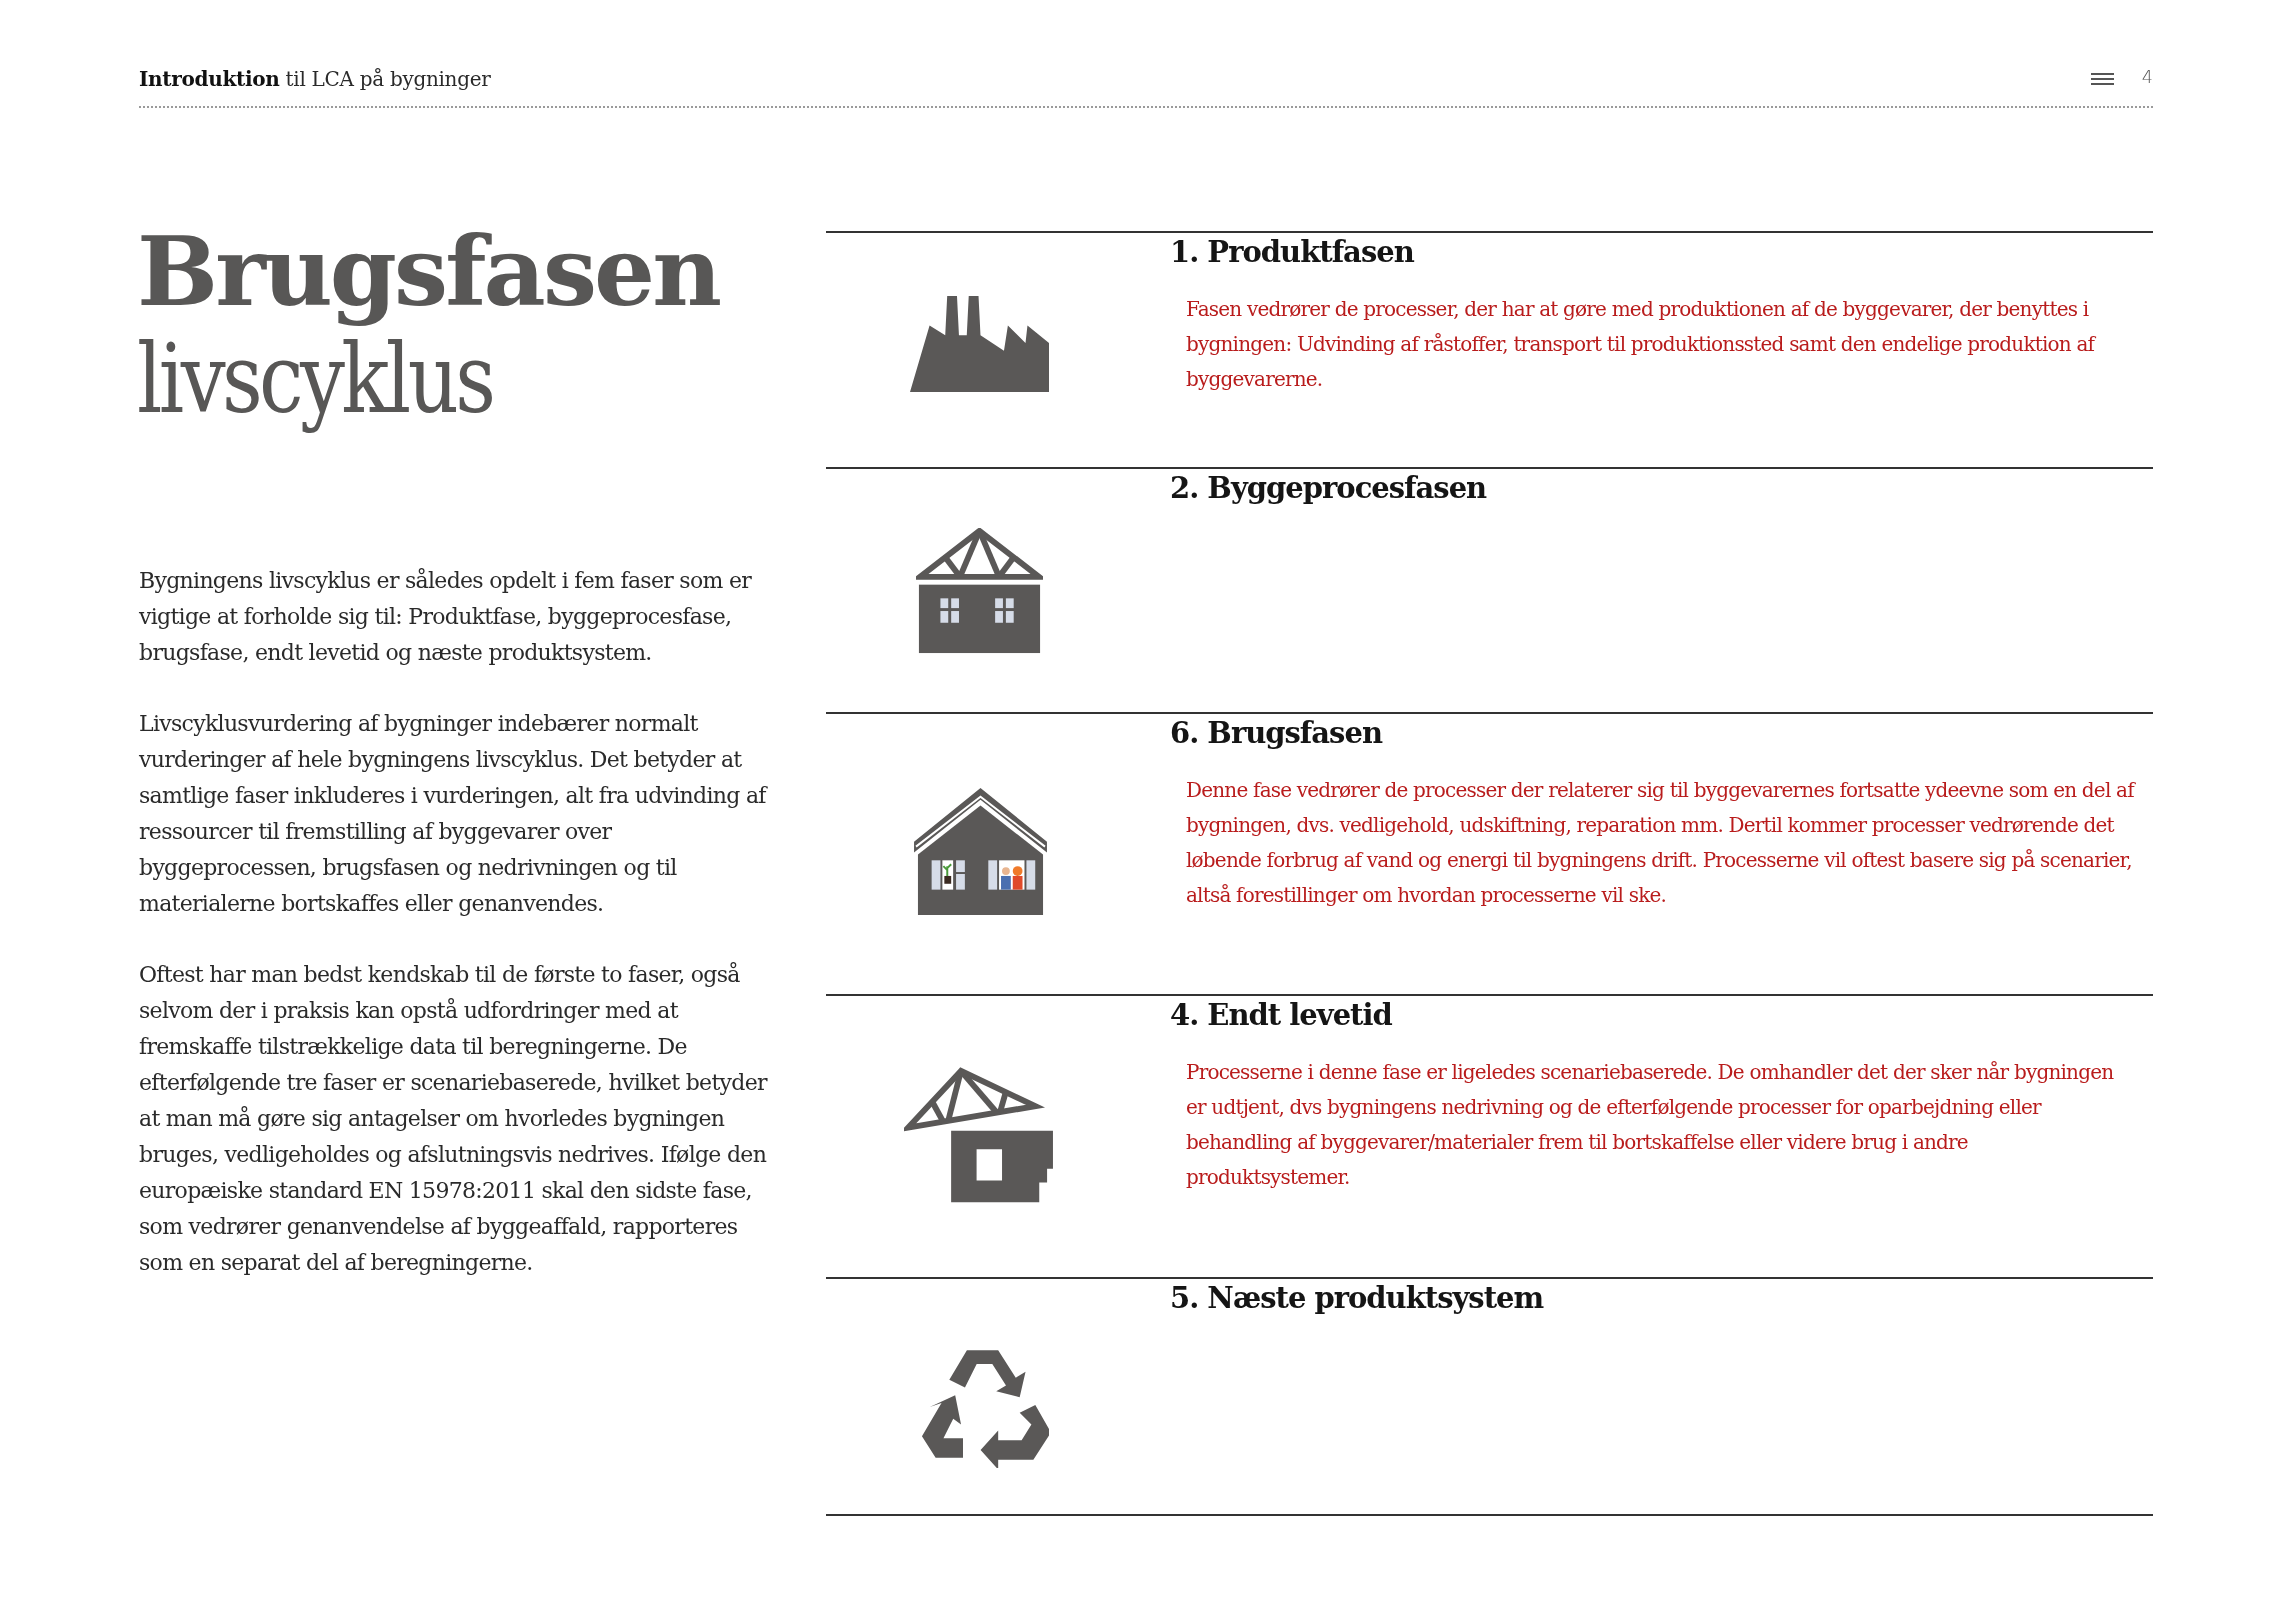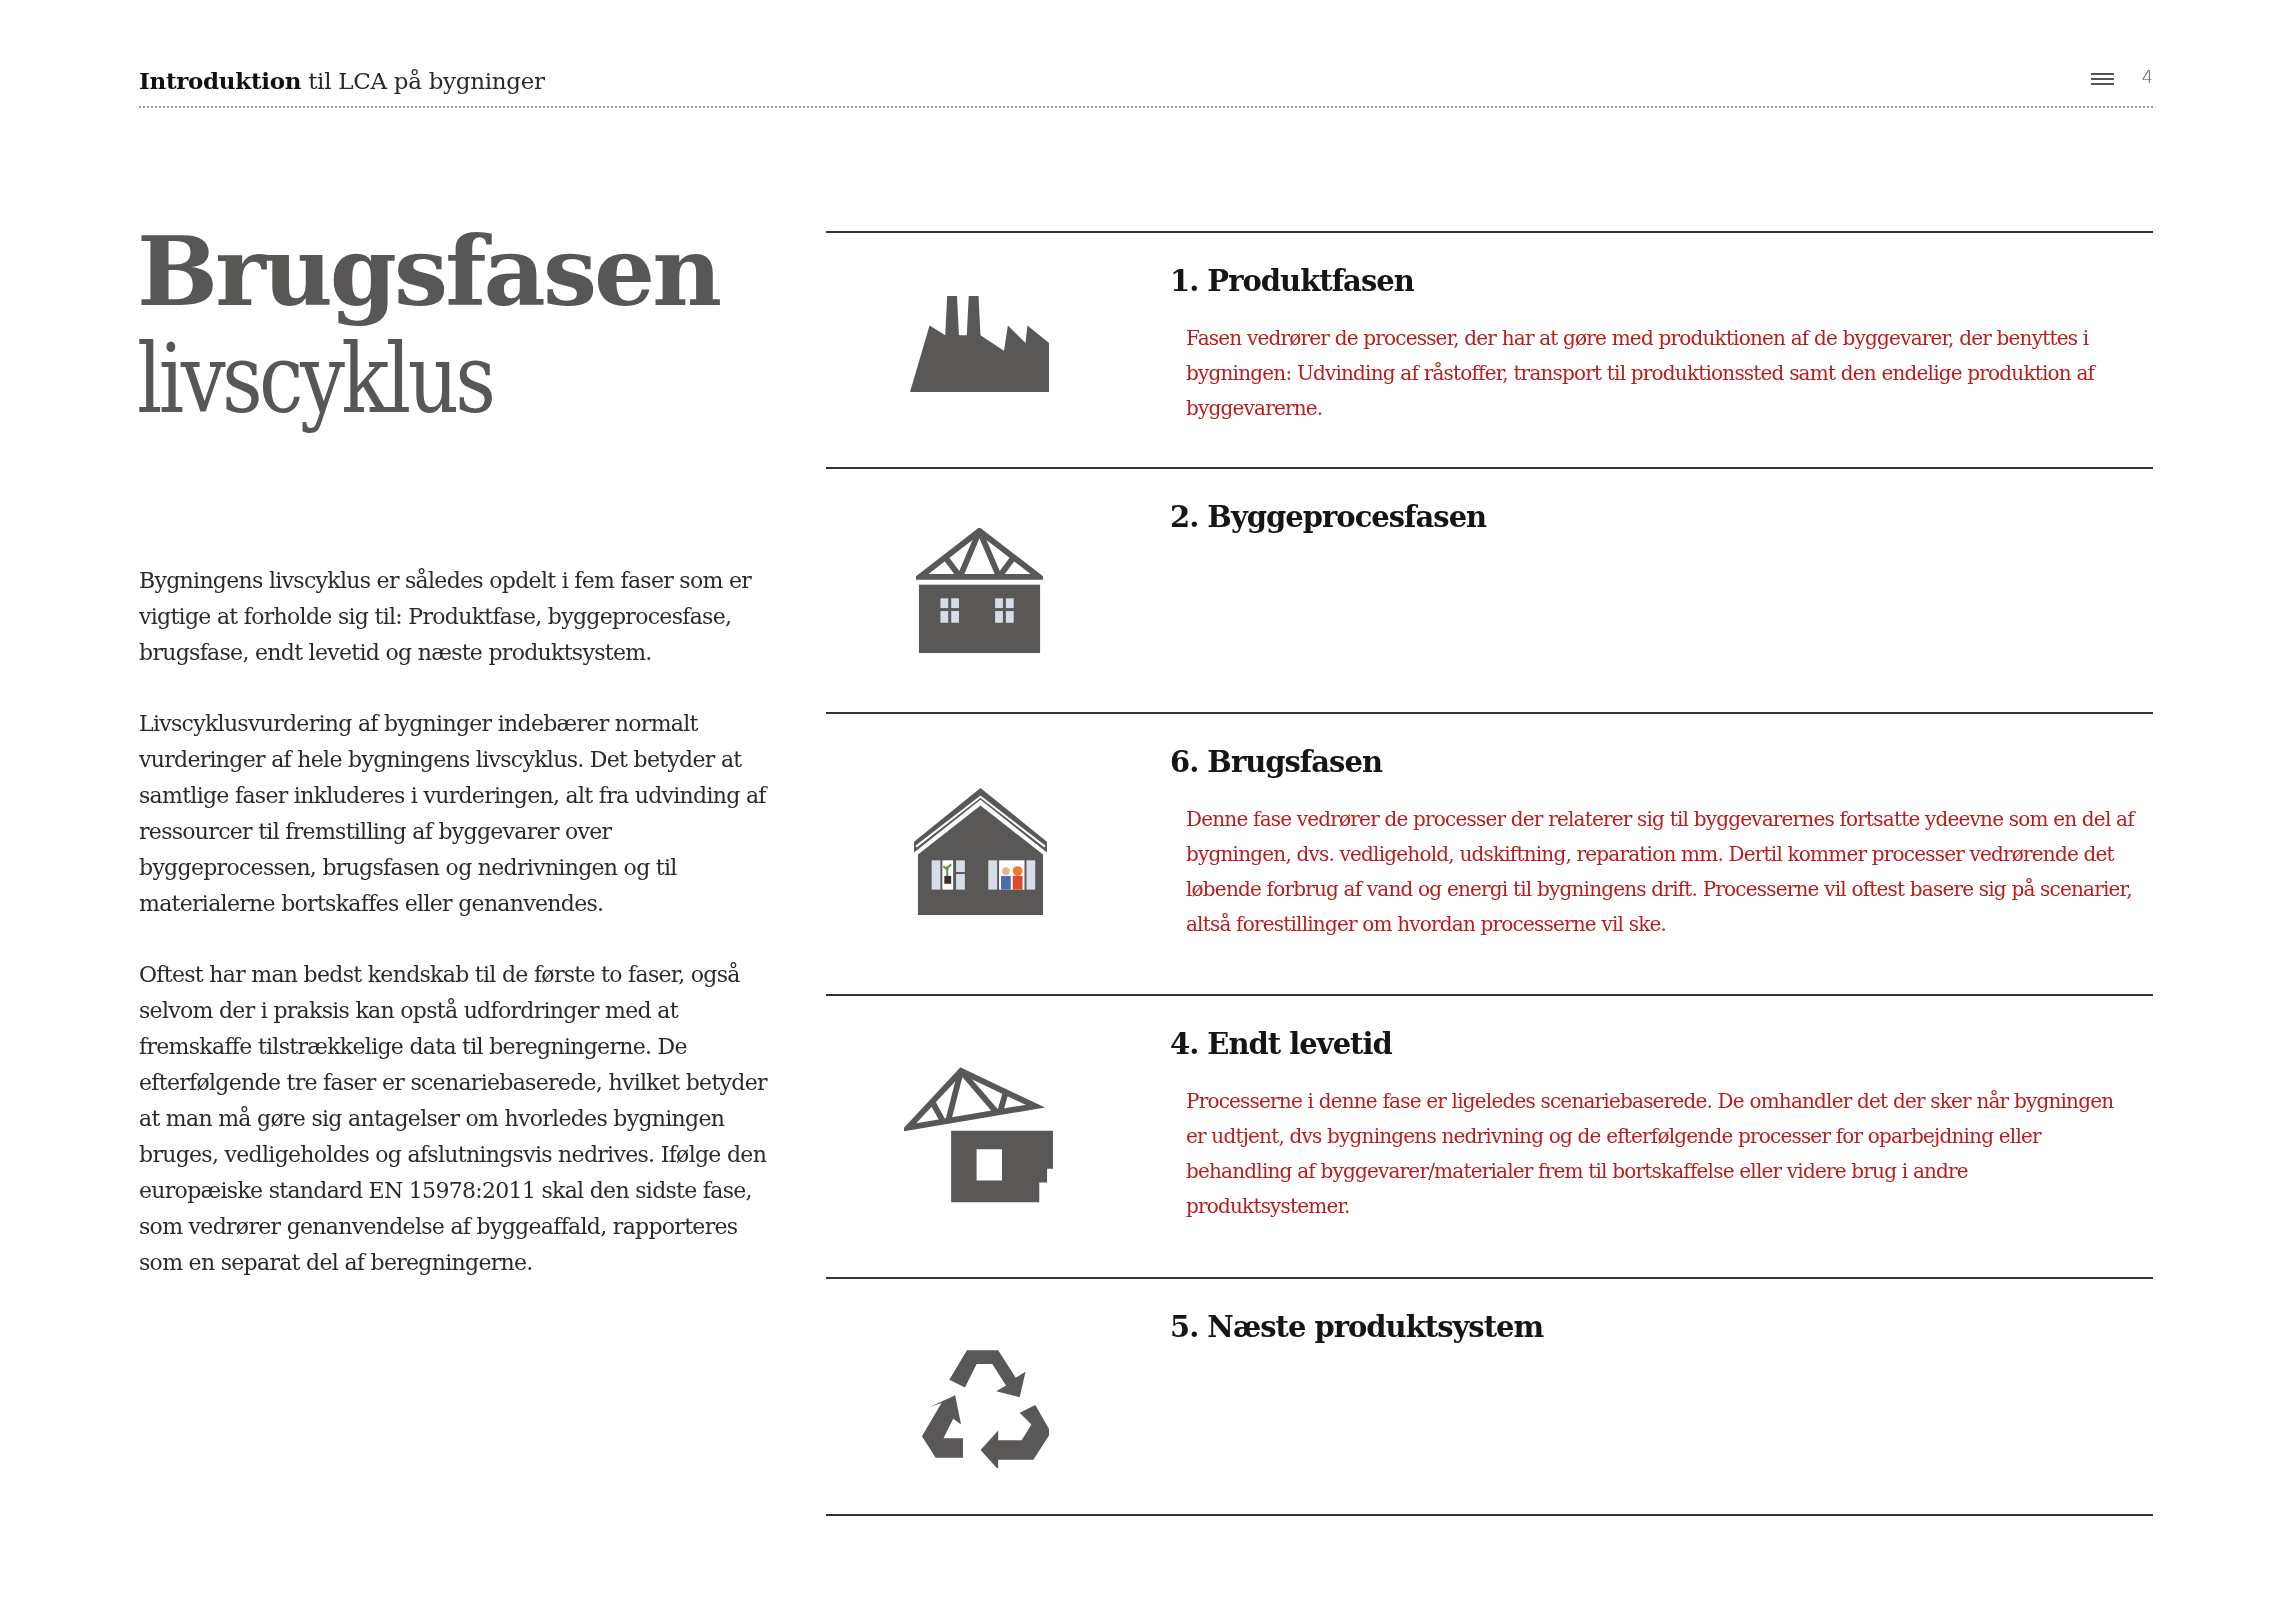--- a/index.html
+++ b/index.html
@@ -1,38 +1,38 @@
 <!DOCTYPE html>
 <html><head>
 <meta charset="utf-8">
 <style>
   html, body { margin:0; padding:0; background:#ffffff; }
   body { width:2293px; height:1621px; position:relative; overflow:hidden;
          font-family:"DejaVu Serif", "Liberation Serif", serif; color:#1e1e1e; }
 
   .page-header { position:absolute; left:139px; top:65px; width:2014px; height:43px; }
-  .header-title { position:absolute; left:0; top:2px; font-size:23px; color:#2a2a2a; letter-spacing:-0.3px; }
+  .header-title { position:absolute; left:0; top:2px; font-size:20px; color:#2a2a2a; letter-spacing:-0.3px; }
   .header-title b { font-weight:bold; color:#111; }
   .header-menu { position:absolute; right:39px; top:7.8px; width:23.5px; height:13.7px; cursor:pointer; }
   .header-menu span { display:block; height:2px; background:#555; margin-bottom:2.9px; }
   .header-page { position:absolute; right:0; top:2px; font-size:17.6px; color:#555; font-family:"DejaVu Sans", sans-serif; font-weight:300; }
   .header-rule { position:absolute; left:0; top:41px; width:100%; border-top:2px dotted #9a9a9a; }
 
   .title-block { position:absolute; left:137px; top:218px; color:#585756; }
   .title-bold { font-family:"DejaVu Serif", serif; font-weight:bold; font-size:96px; line-height:108px; letter-spacing:-2.9px; display:block; }
   .title-light { font-family:"DejaVu Serif", serif; font-weight:normal; font-size:96px; line-height:106px; letter-spacing:-3.9px; display:block; transform:scaleX(0.92); transform-origin:left; font-stretch:condensed; }
 
   .intro { position:absolute; left:139px; top:563px; width:647px; font-size:22px; line-height:36px; color:#2a2a2a; letter-spacing:-0.7px; }
   .intro p { margin:0 0 35px 0; }
 
   .phases { position:absolute; left:826px; top:231px; width:1327px; }
   .phase { position:relative; border-top:2px solid #333; }
   .phase:last-child { border-bottom:2px solid #333; }
   .phase-icon { position:absolute; left:69px; }
-  .phase-body { margin-left:344px; padding-top:29px; }
+  .phase-body { margin-left:344px; }
   .phase-title { font-family:"DejaVu Serif", serif; font-weight:bold; font-size:29px; line-height:39px; color:#151515; letter-spacing:-1px; margin:0 0 19.6px 0; }
   .phase-text { font-size:20px; line-height:35px; color:#b91c1c; letter-spacing:-0.8px; margin:16px; }
 </style>
 </head>
 <body>
 
 <div class="page-header">
   <div class="header-title">
     <b>Introduktion</b><span> til LCA på bygninger</span>
   </div>

